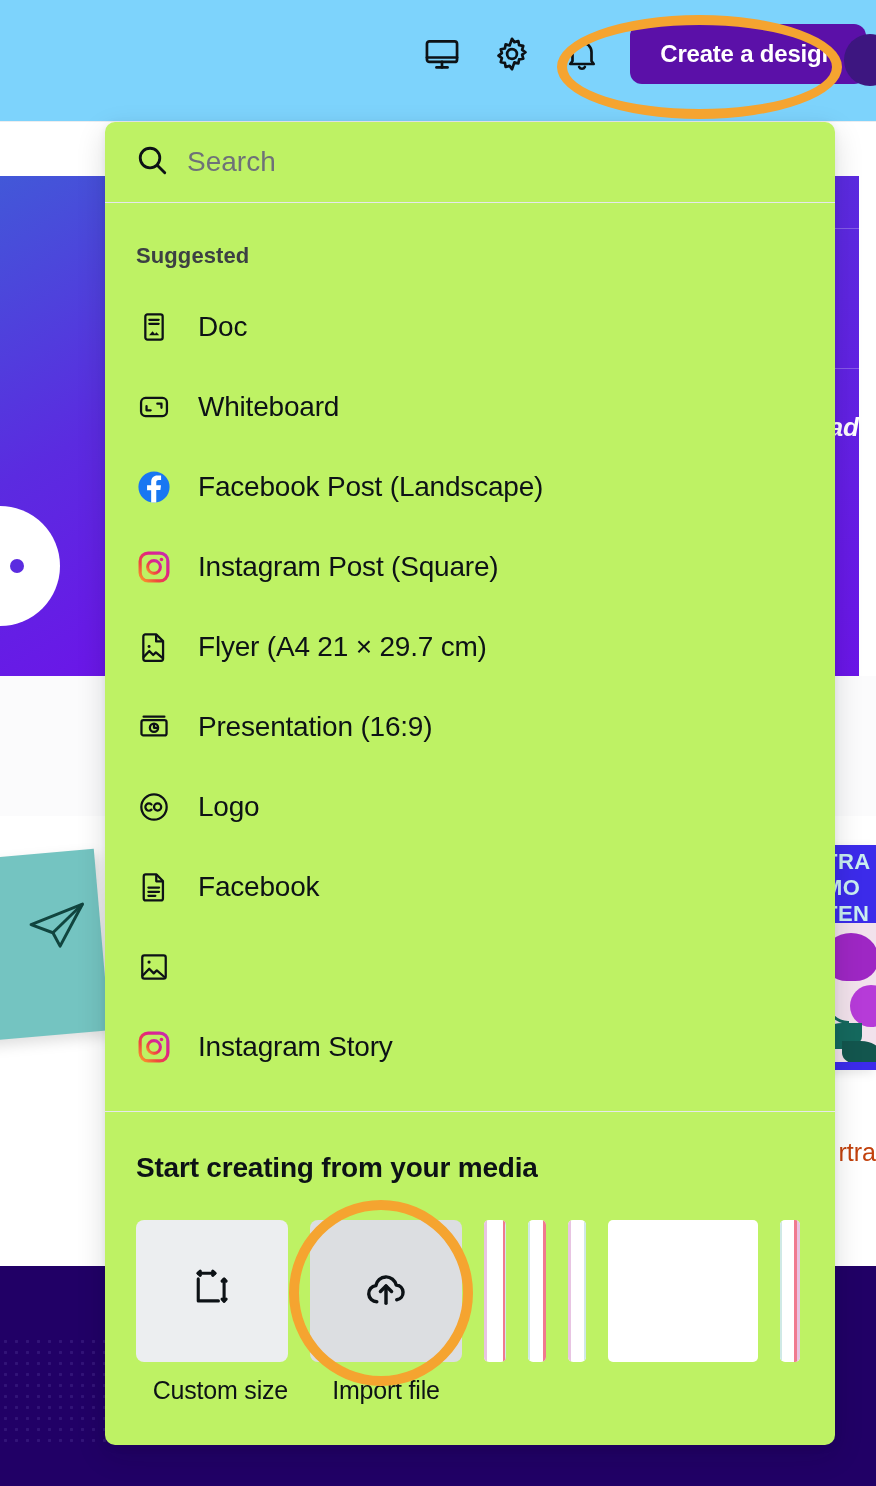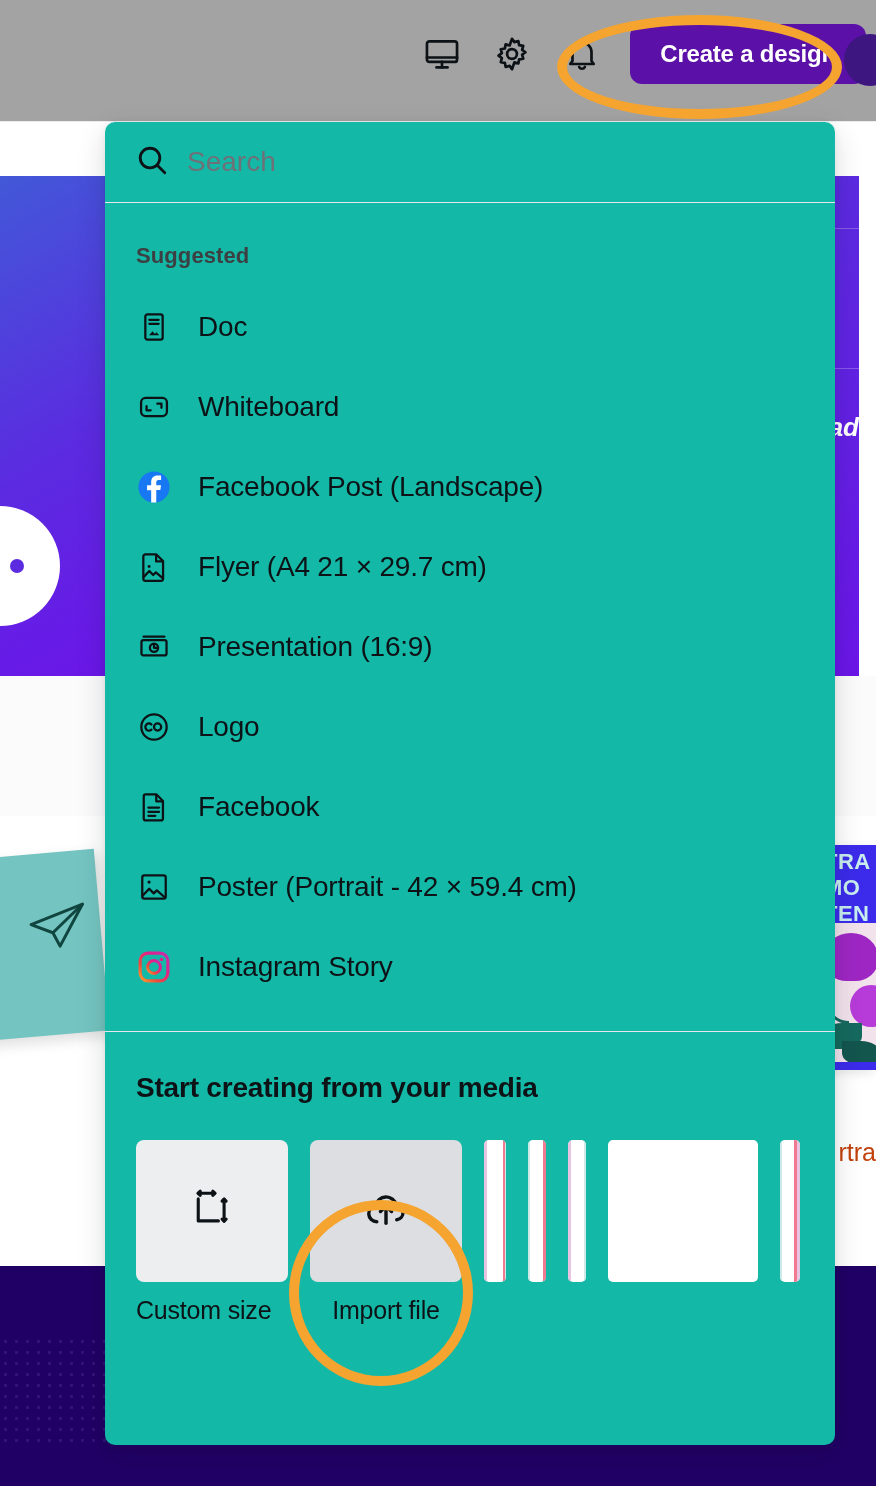--- a/index.html
+++ b/index.html
@@ -21,21 +21,21 @@
     position: absolute;
     inset: 0;
     background: #ffffff;
   }
 
   .topbar {
     position: absolute;
     left: 0; top: 0;
     width: 876px;
     height: 122px;
-    background: #a3a3a3;
+    background: #7dd3fc;
     border-bottom: 1px solid #ecedf0;
     box-sizing: border-box;
   }
 
   .topbar-actions {
     position: absolute;
     right: 0;
     top: 24px;
     display: flex;
     align-items: center;
@@ -270,21 +270,21 @@
     background-size: 11px 11px;
   }
 
   
   .dropdown {
     position: absolute;
     left: 105px;
     top: 122px;
     width: 730px;
     height: 1323px;
-    background: #14b8a6;
+    background: #bef264;
     border-radius: 10px;
     box-shadow: 0 2px 8px rgba(14,19,24,0.07), 0 10px 30px rgba(14,19,24,0.14);
     overflow: hidden;
     display: flex;
     flex-direction: column;
   }
 
   .search-row {
     height: 81px;
     min-height: 81px;
@@ -405,21 +405,21 @@
     display: flex;
     gap: 22px;
     margin-top: 14px;
   }
   .media-caption {
     font-size: 25px;
     color: #0d1216;
     white-space: nowrap;
     letter-spacing: -0.2px;
   }
-  .cap-custom { width: 152px; text-align: left; }
+  .cap-custom { width: 152px; text-align: right; }
   .cap-import { width: 152px; text-align: center; }
 
   
   .annot {
     position: absolute;
     pointer-events: none;
   }
   .annot-ellipse {
     border: 10px solid #F5A430;
     border-radius: 50%;
@@ -561,20 +561,38 @@
     <div class="type-item">
       <span class="type-icon">
         <svg width="34" height="34" viewBox="0 0 24 24">
           <circle cx="12" cy="12" r="11" fill="#1877F2"></circle>
           <path d="M13.6 23V14.2h2.9l.44-3.4h-3.34V8.63c0-.98.27-1.65 1.68-1.65H17V3.95c-.31-.04-1.38-.13-2.62-.13-2.6 0-4.37 1.58-4.37 4.5v2.5H7.1v3.4h2.9V23z" fill="#fff"></path>
         </svg>
       </span>
       <span class="type-label">Facebook Post (Landscape)</span>
     </div>
 
+    <div class="type-item">
+      <span class="type-icon">
+        <svg width="32" height="32" viewBox="0 0 24 24">
+          <defs>
+            <linearGradient id="igA" x1="0" y1="1" x2="1" y2="0">
+              <stop offset="0%" stop-color="#F9A02C"></stop>
+              <stop offset="30%" stop-color="#F04A3C"></stop>
+              <stop offset="65%" stop-color="#E0218A"></stop>
+              <stop offset="100%" stop-color="#C42FB0"></stop>
+            </linearGradient>
+          </defs>
+          <rect x="1.6" y="1.6" width="20.8" height="20.8" rx="6" fill="none" stroke="url(#igA)" stroke-width="2.4"></rect>
+          <circle cx="12" cy="12" r="4.8" fill="none" stroke="url(#igA)" stroke-width="2.3"></circle>
+          <circle cx="17.6" cy="6.4" r="1.35" fill="#E0218A"></circle>
+        </svg>
+      </span>
+      <span class="type-label">Instagram Post (Square)</span>
+    </div>
 
     <div class="type-item">
       <span class="type-icon">
         <svg width="32" height="32" viewBox="0 0 24 24" fill="none" stroke="#0d1216" stroke-width="1.7" stroke-linejoin="round">
           <path d="M5.5 2.6h8.3l5 5v13.3a1.5 1.5 0 0 1-1.5 1.5H5.5A1.5 1.5 0 0 1 4 20.9V4.1a1.5 1.5 0 0 1 1.5-1.5z"></path>
           <path d="M13.6 2.7v5.1h5.1"></path>
           <circle cx="8.3" cy="11.6" r="1.1" fill="#0d1216" stroke="none"></circle>
           <path d="M4.3 19.4l4.2-4.4 2.9 3 2-2 4.9 4.2" stroke-linecap="round"></path>
         </svg>
       </span>
@@ -616,21 +634,20 @@
     </div>
 
     <div class="type-item">
       <span class="type-icon">
         <svg width="32" height="32" viewBox="0 0 24 24" fill="none" stroke="#0d1216" stroke-width="1.7" stroke-linejoin="round">
           <rect x="3.2" y="3.2" width="17.6" height="17.6" rx="1.6"></rect>
           <circle cx="8.3" cy="8.3" r="1.2" fill="#0d1216" stroke="none"></circle>
           <path d="M3.4 18.6l5-5.3 3.4 3.5 2.3-2.3 5.5 4.8" stroke-linecap="round"></path>
         </svg>
       </span>
-      <span class="type-label">Poster (Portrait - 42 × 59.4 cm)</span>
     </div>
 
     <div class="type-item">
       <span class="type-icon">
         <svg width="32" height="32" viewBox="0 0 24 24">
           <defs>
             <linearGradient id="igB" x1="0" y1="1" x2="1" y2="0">
               <stop offset="0%" stop-color="#F9A02C"></stop>
               <stop offset="30%" stop-color="#F04A3C"></stop>
               <stop offset="65%" stop-color="#E0218A"></stop>

